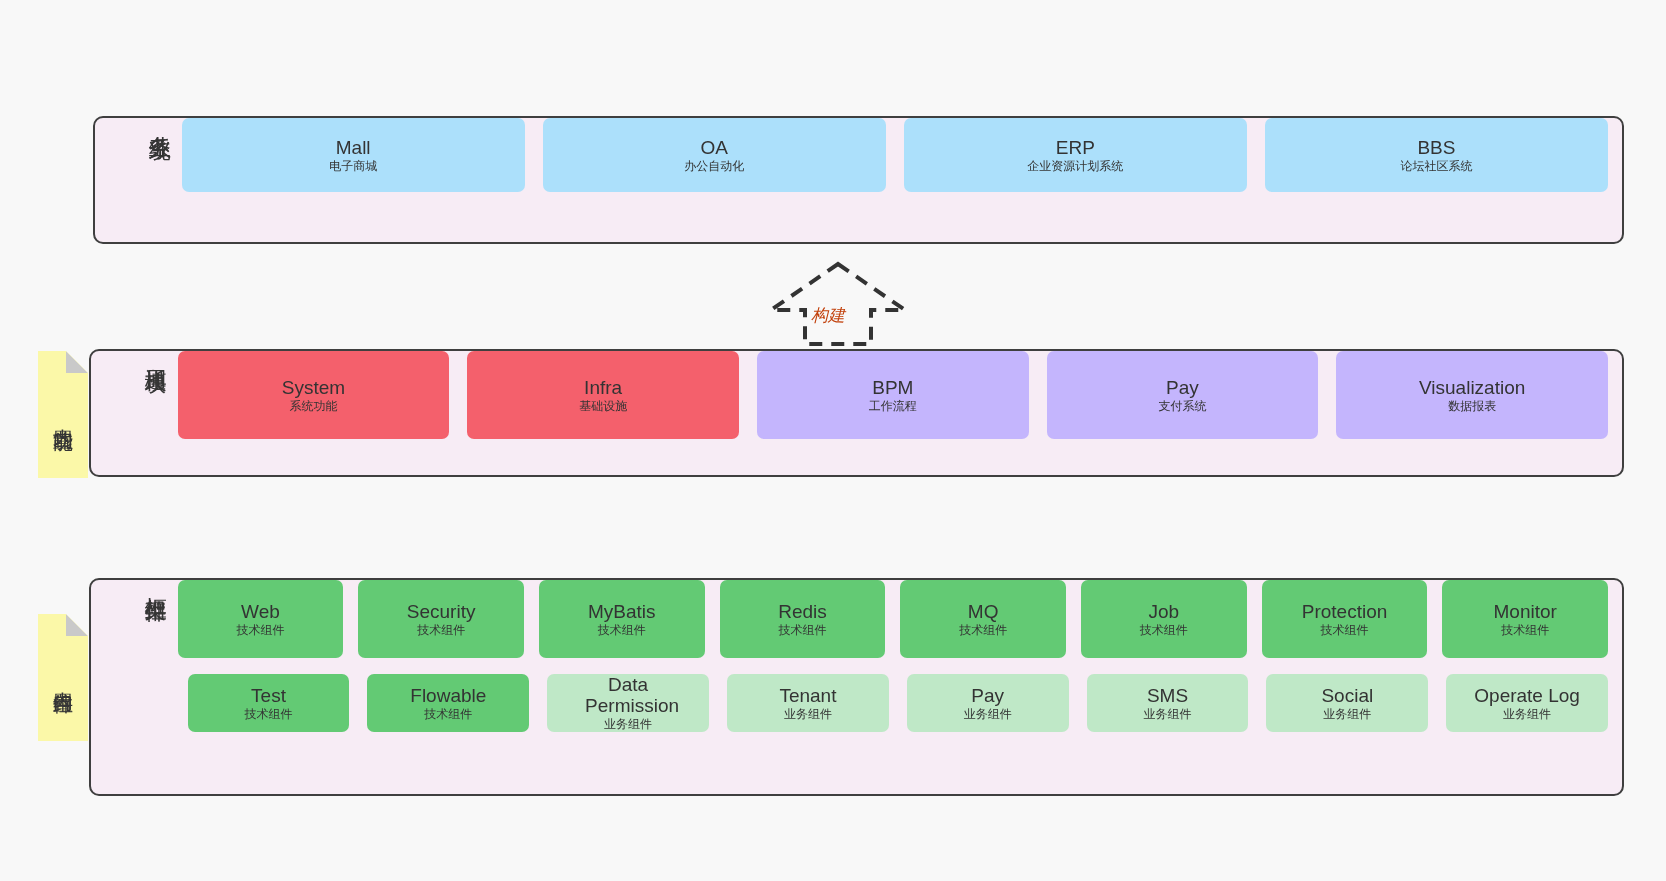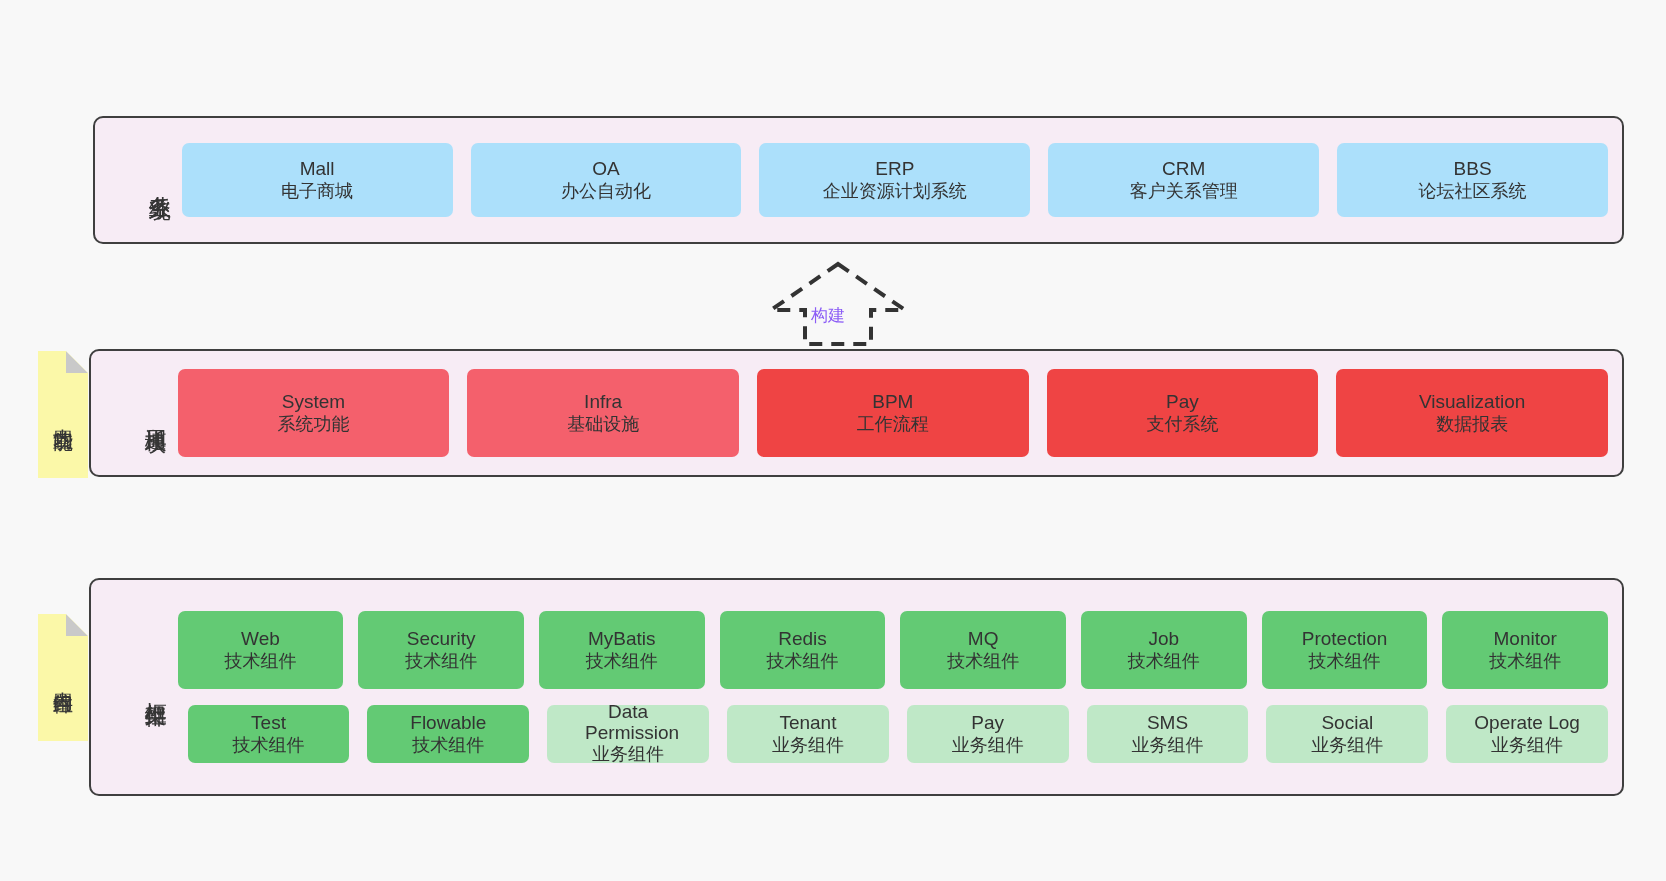--- a/index.html
+++ b/index.html
@@ -22,21 +22,21 @@
   }
 
   
   .layer {
     position: absolute;
     background: #f7ecf5;
     border: 2px solid #3f3f3f;
     border-radius: 10px;
     box-sizing: border-box;
     display: flex;
-    align-items: center;
+    align-items: flex-start;
     padding-left: 40px;
   }
 
   
   .layer-title {
     writing-mode: vertical-rl;
     text-orientation: upright;
     font-size: 22px;
     line-height: 1.12;
     letter-spacing: 1px;
@@ -75,26 +75,26 @@
     text-align: center;
     line-height: 1.22;
     box-sizing: border-box;
     padding: 4px 6px;
     color: #333333;
   }
   .card .card-name {
     font-size: 19px;
   }
   .card .card-sub {
-    font-size: 18px;
+    font-size: 12px;
   }
 
   .card.blue   { background: #ace0fb; }
   .card.red    { background: #f4606c; }
-  .card.pink   { background: #ef4444; }
+  .card.pink   { background: #c4b5fd; }
   .card.green  { background: #63ca74; }
   .card.lgreen { background: #bfe8c7; }
 
   
   .note {
     position: absolute;
     background: #fbf8a8;
     box-sizing: border-box;
     display: flex;
     align-items: center;
@@ -123,23 +123,24 @@
   }
 
   
   .arrow {
     position: absolute;
     z-index: 4;
   }
   .arrow .arrow-label {
     position: absolute;
     font-size: 17px;
-    color: #8b5cf6;
+    color: #c2410c;
     white-space: nowrap;
     background: transparent;
+    font-style: italic;
   }
 </style>
 </head>
 <body>
 
 <div class="canvas">
 
   <div class="layer" id="layer-business" style="left:93px; top:116px; width:1531px; height:128px;">
     <div class="layer-title">业务系统</div>
     <div class="layer-body">
@@ -153,24 +154,20 @@
         <div class="card blue">
           <span class="card-name">OA</span>
           <span class="card-sub">办公自动化</span>
         </div>
 
         <div class="card blue">
           <span class="card-name">ERP</span>
           <span class="card-sub">企业资源计划系统</span>
         </div>
 
-        <div class="card blue">
-          <span class="card-name">CRM</span>
-          <span class="card-sub">客户关系管理</span>
-        </div>
 
 
         <div class="card blue">
           <span class="card-name">BBS</span>
           <span class="card-sub">论坛社区系统</span>
         </div>
 
       </div>
     </div>
   </div>

